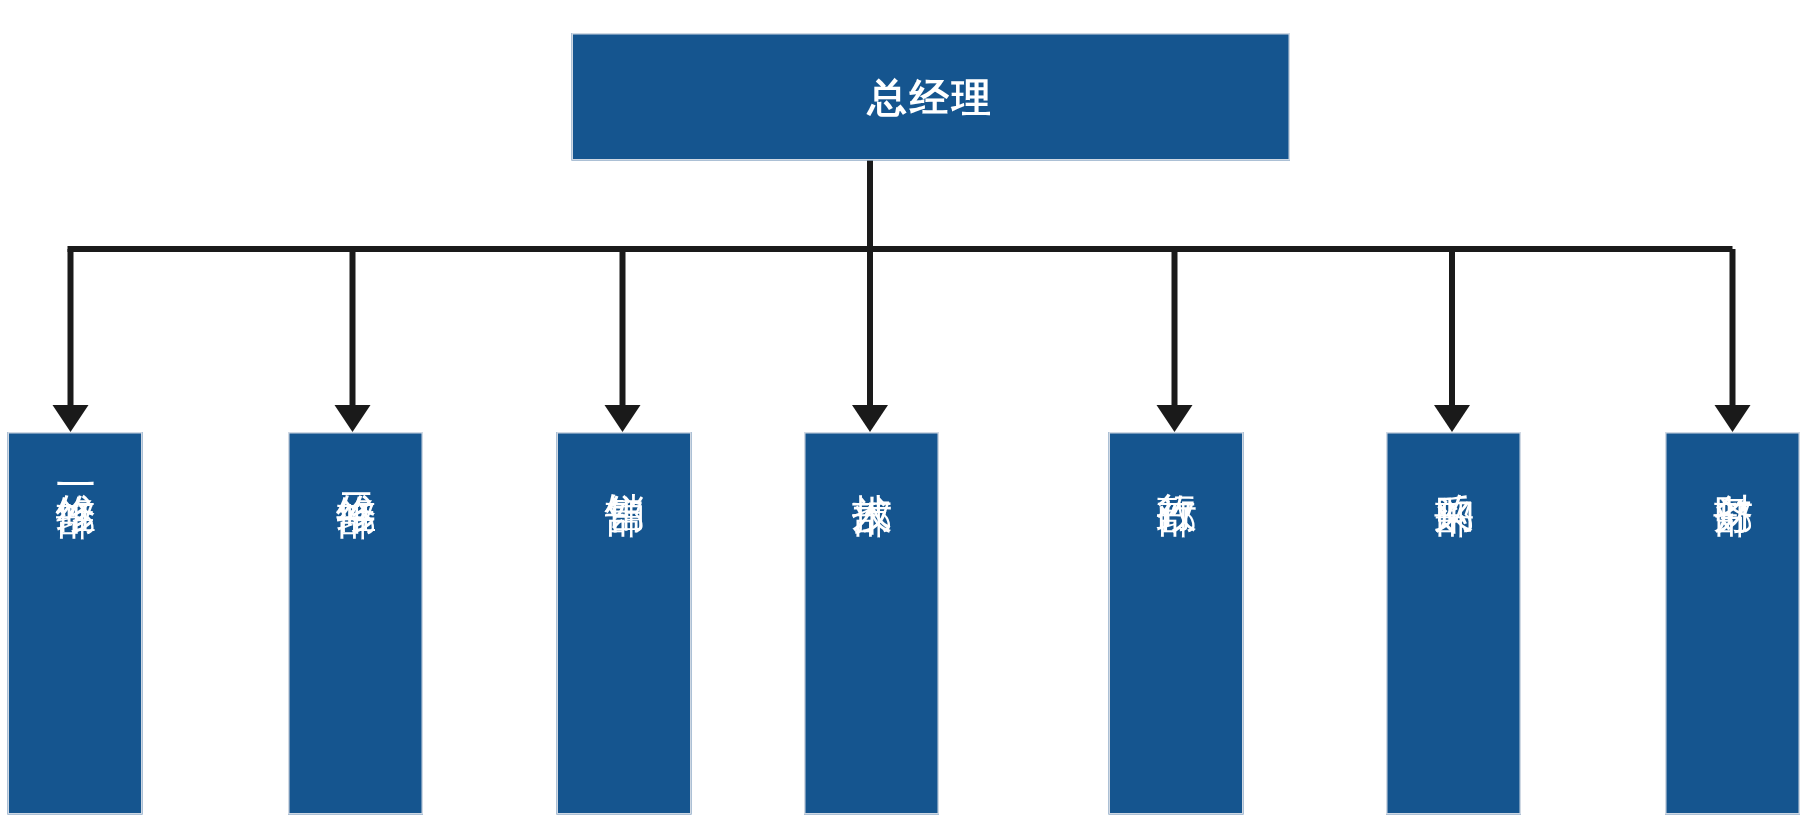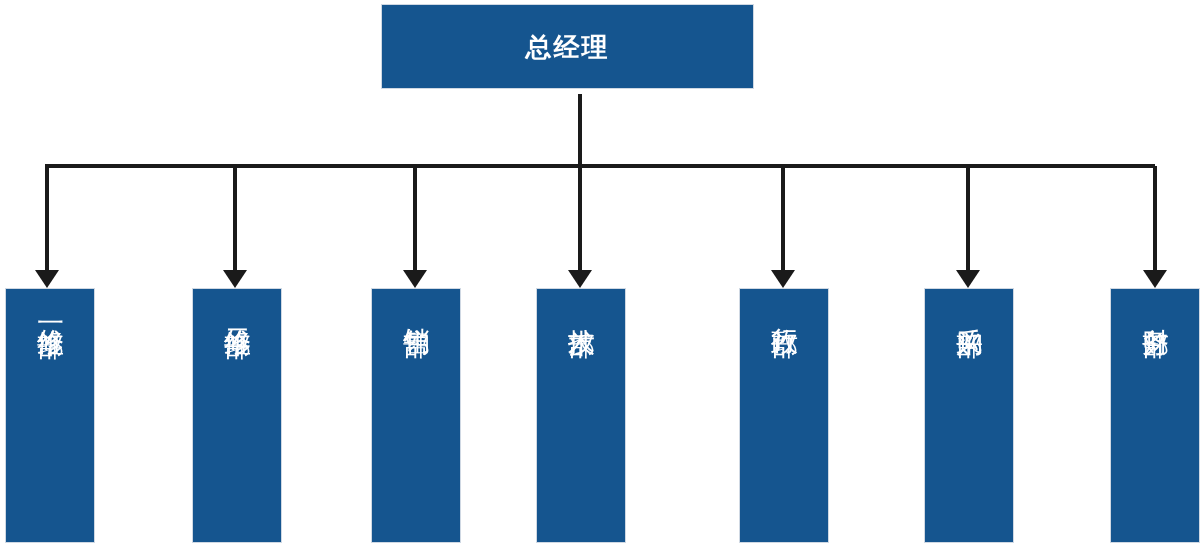--- a/index.html
+++ b/index.html
@@ -78,21 +78,21 @@
       <polygon points="35,270 59,270 47,288"></polygon>
       <polygon points="223,270 247,270 235,288"></polygon>
       <polygon points="403,270 427,270 415,288"></polygon>
       <polygon points="568,270 592,270 580,288"></polygon>
       <polygon points="771,270 795,270 783,288"></polygon>
       <polygon points="956,270 980,270 968,288"></polygon>
       <polygon points="1143,270 1167,270 1155,288"></polygon>
     </g>
   </svg>
 
-  <div class="node-box root-box" style="left:381px; top:4px; width:373px; height:85px;">
+  <div class="node-box root-box" style="left:381px; top:22px; width:479px; height:85px;">
     <span class="root-label">总经理</span>
   </div>
 
   <div class="node-box dept-box" style="left:5px; top:288px; width:90px; height:255px;">
     <span class="dept-label">维修一部</span>
   </div>
 
   <div class="node-box dept-box" style="left:192px; top:288px; width:90px; height:255px;">
     <span class="dept-label">维修二部</span>
   </div>

